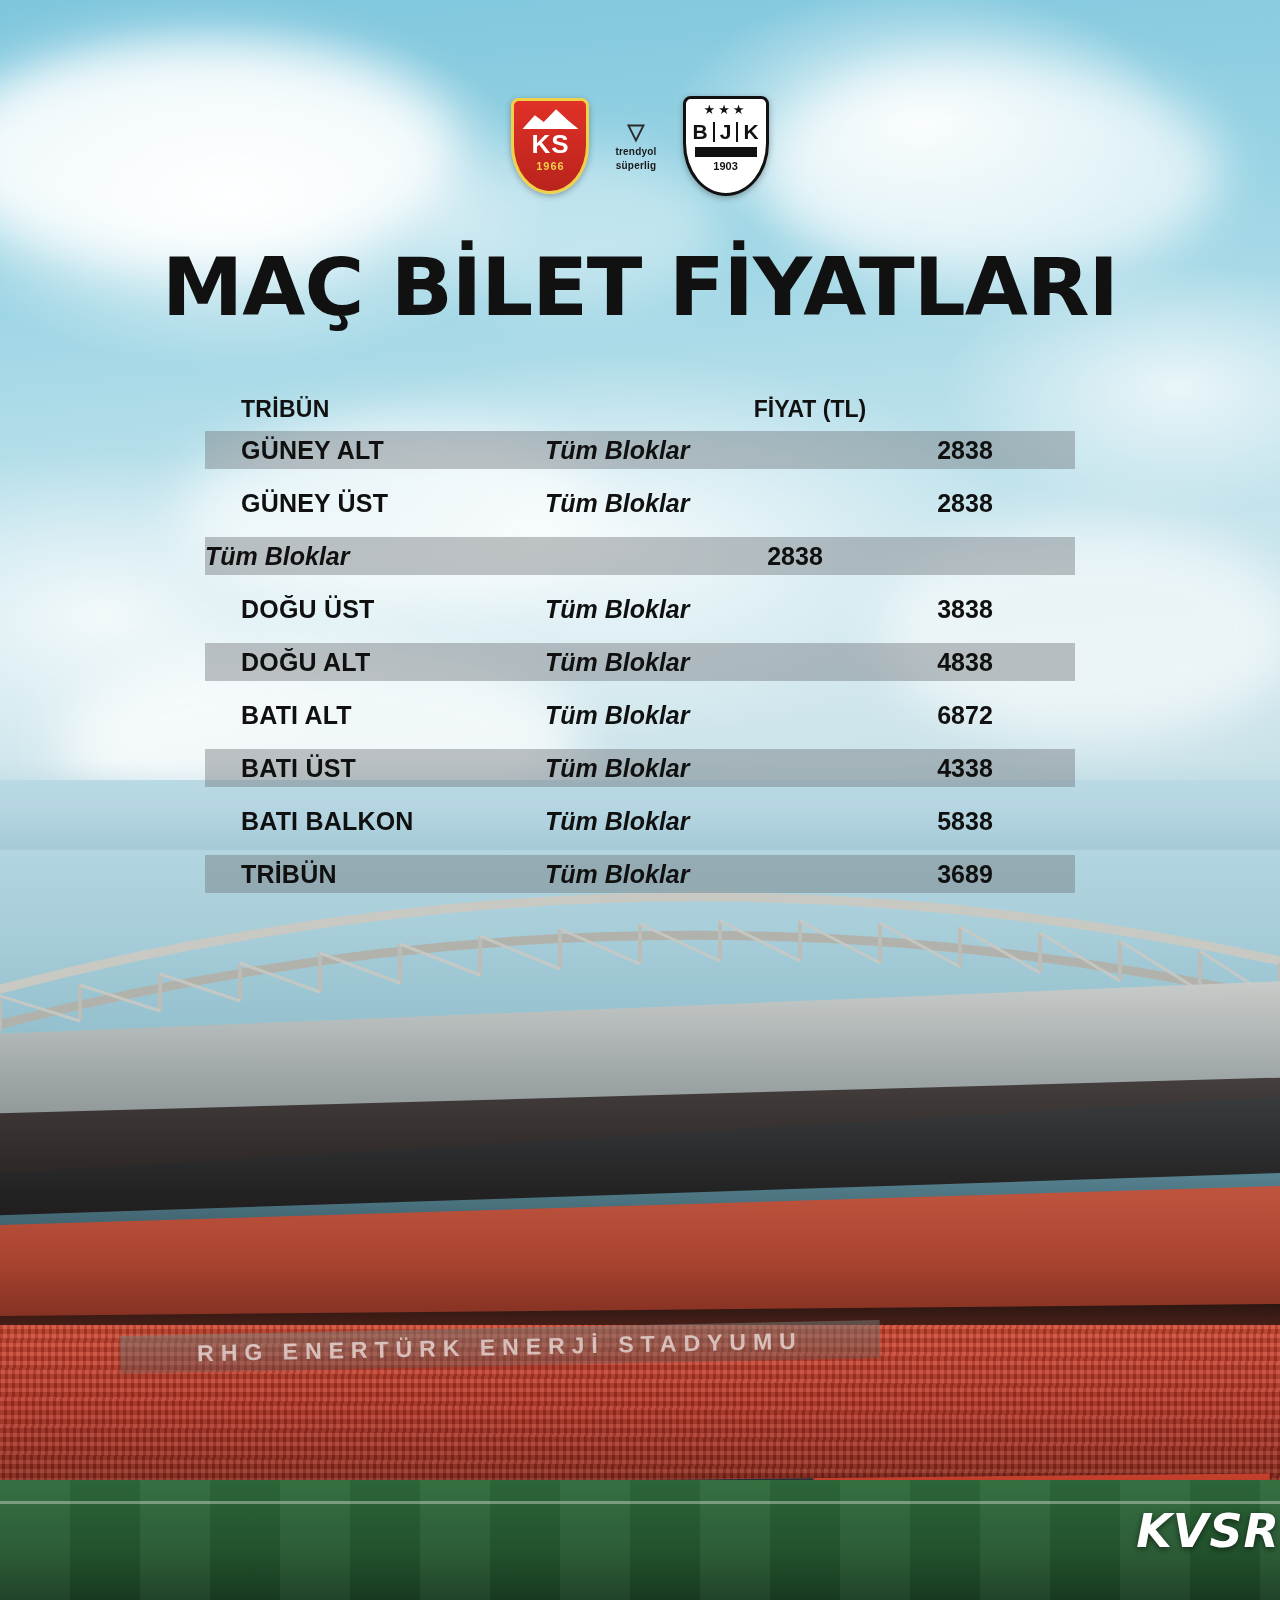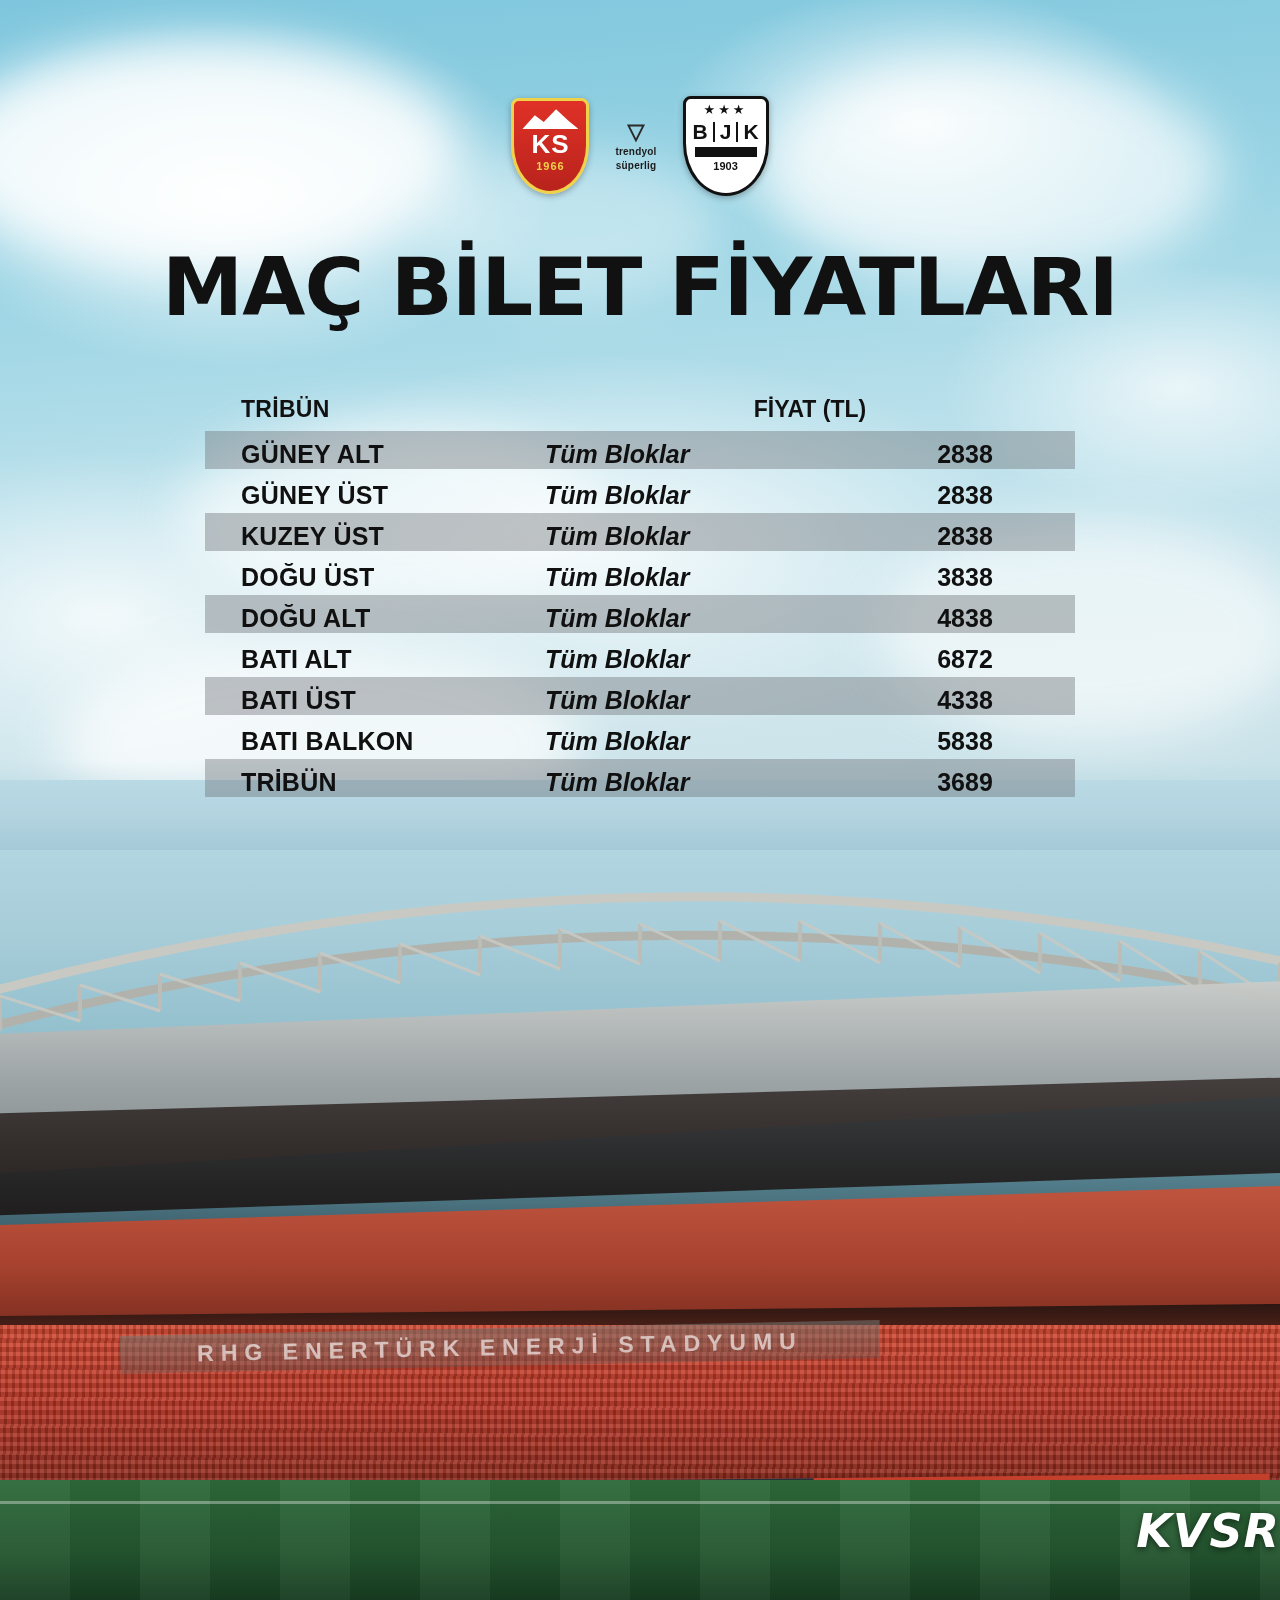--- a/index.html
+++ b/index.html
@@ -140,23 +140,23 @@
     padding: 0 0 8px 0;
     font-weight: 700;
     color: #111;
   }
   .th-tribun { width: 340px; padding-left: 36px; font-size: 23px; letter-spacing: .3px; }
   .th-blok   { width: 310px; text-align: left;  font-size: 23px; }
   .th-fiyat  { flex: 1;      text-align: center; font-size: 23px; }
 
   .row {
     display: flex;
-    align-items: flex-end;
+    align-items: center;
     height: 38px;
-    margin-bottom: 3px;
+    margin-bottom: 15px;
   }
   .row.shade { background: rgba(110,115,118,0.42); }
   .cell-tribun {
     width: 340px; padding-left: 36px;
     font-weight: 700; font-size: 25px; color: #101010;
     letter-spacing: .2px;
   }
   .cell-blok {
     width: 310px;
     font-weight: 700; font-size: 25px; color: #101010; font-style: italic;
@@ -366,21 +366,20 @@
       <div class="cell-tribun">GÜNEY ALT</div>
       <div class="cell-blok">Tüm Bloklar</div>
       <div class="cell-fiyat">2838</div>
     </div>
     <div class="row">
       <div class="cell-tribun">GÜNEY ÜST</div>
       <div class="cell-blok">Tüm Bloklar</div>
       <div class="cell-fiyat">2838</div>
     </div>
     <div class="row shade">
-      <div class="cell-tribun">KUZEY ÜST</div>
       <div class="cell-blok">Tüm Bloklar</div>
       <div class="cell-fiyat">2838</div>
     </div>
     <div class="row">
       <div class="cell-tribun">DOĞU ÜST</div>
       <div class="cell-blok">Tüm Bloklar</div>
       <div class="cell-fiyat">3838</div>
     </div>
     <div class="row shade">
       <div class="cell-tribun">DOĞU ALT</div>

